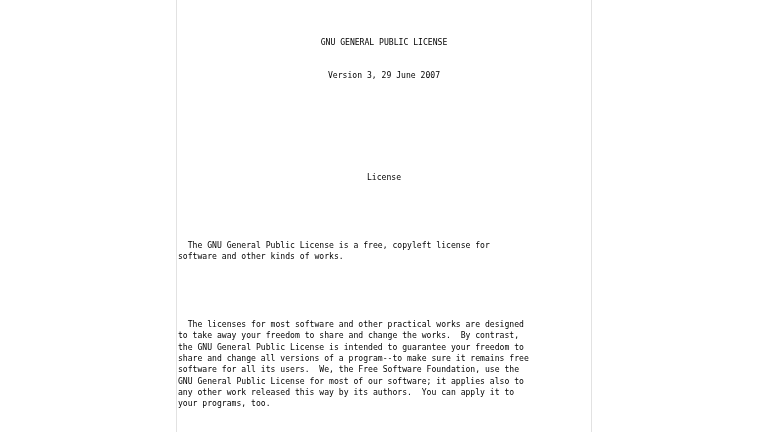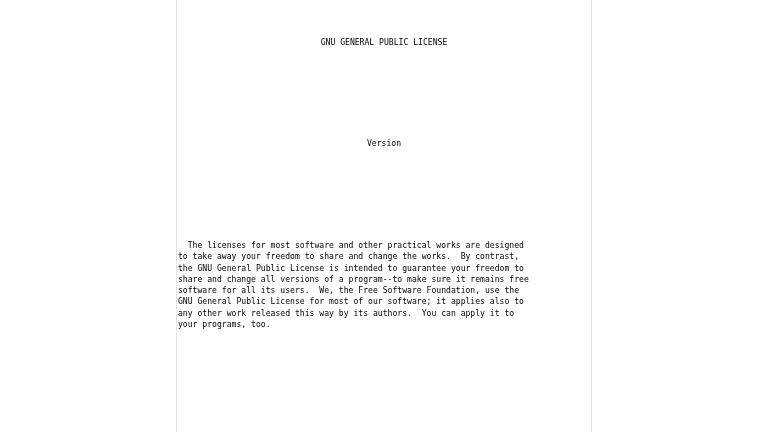--- a/index.html
+++ b/index.html
@@ -62,24 +62,27 @@
 </style>
 </head>
 <body>
 
 <div class="page">
   <div class="rule-left"></div>
   <div class="rule-right"></div>
 
   <div class="doc">
     <span class="para center title">GNU GENERAL PUBLIC LICENSE</span>
+    <span class="para center title">Version 3, 29 June 2007</span>
     <span class="blank"></span>
     <span class="blank"></span>
-    <span class="para center">Version</span>
+    <span class="para center">License</span>
     <span class="blank"></span>
+    <span class="para">  The GNU General Public License is a free, copyleft license for
+software and other kinds of works.</span>
     <span class="blank"></span>
     <span class="para">  The licenses for most software and other practical works are designed
 to take away your freedom to share and change the works.  By contrast,
 the GNU General Public License is intended to guarantee your freedom to
 share and change all versions of a program--to make sure it remains free
 software for all its users.  We, the Free Software Foundation, use the
 GNU General Public License for most of our software; it applies also to
 any other work released this way by its authors.  You can apply it to
 your programs, too.</span>
     

